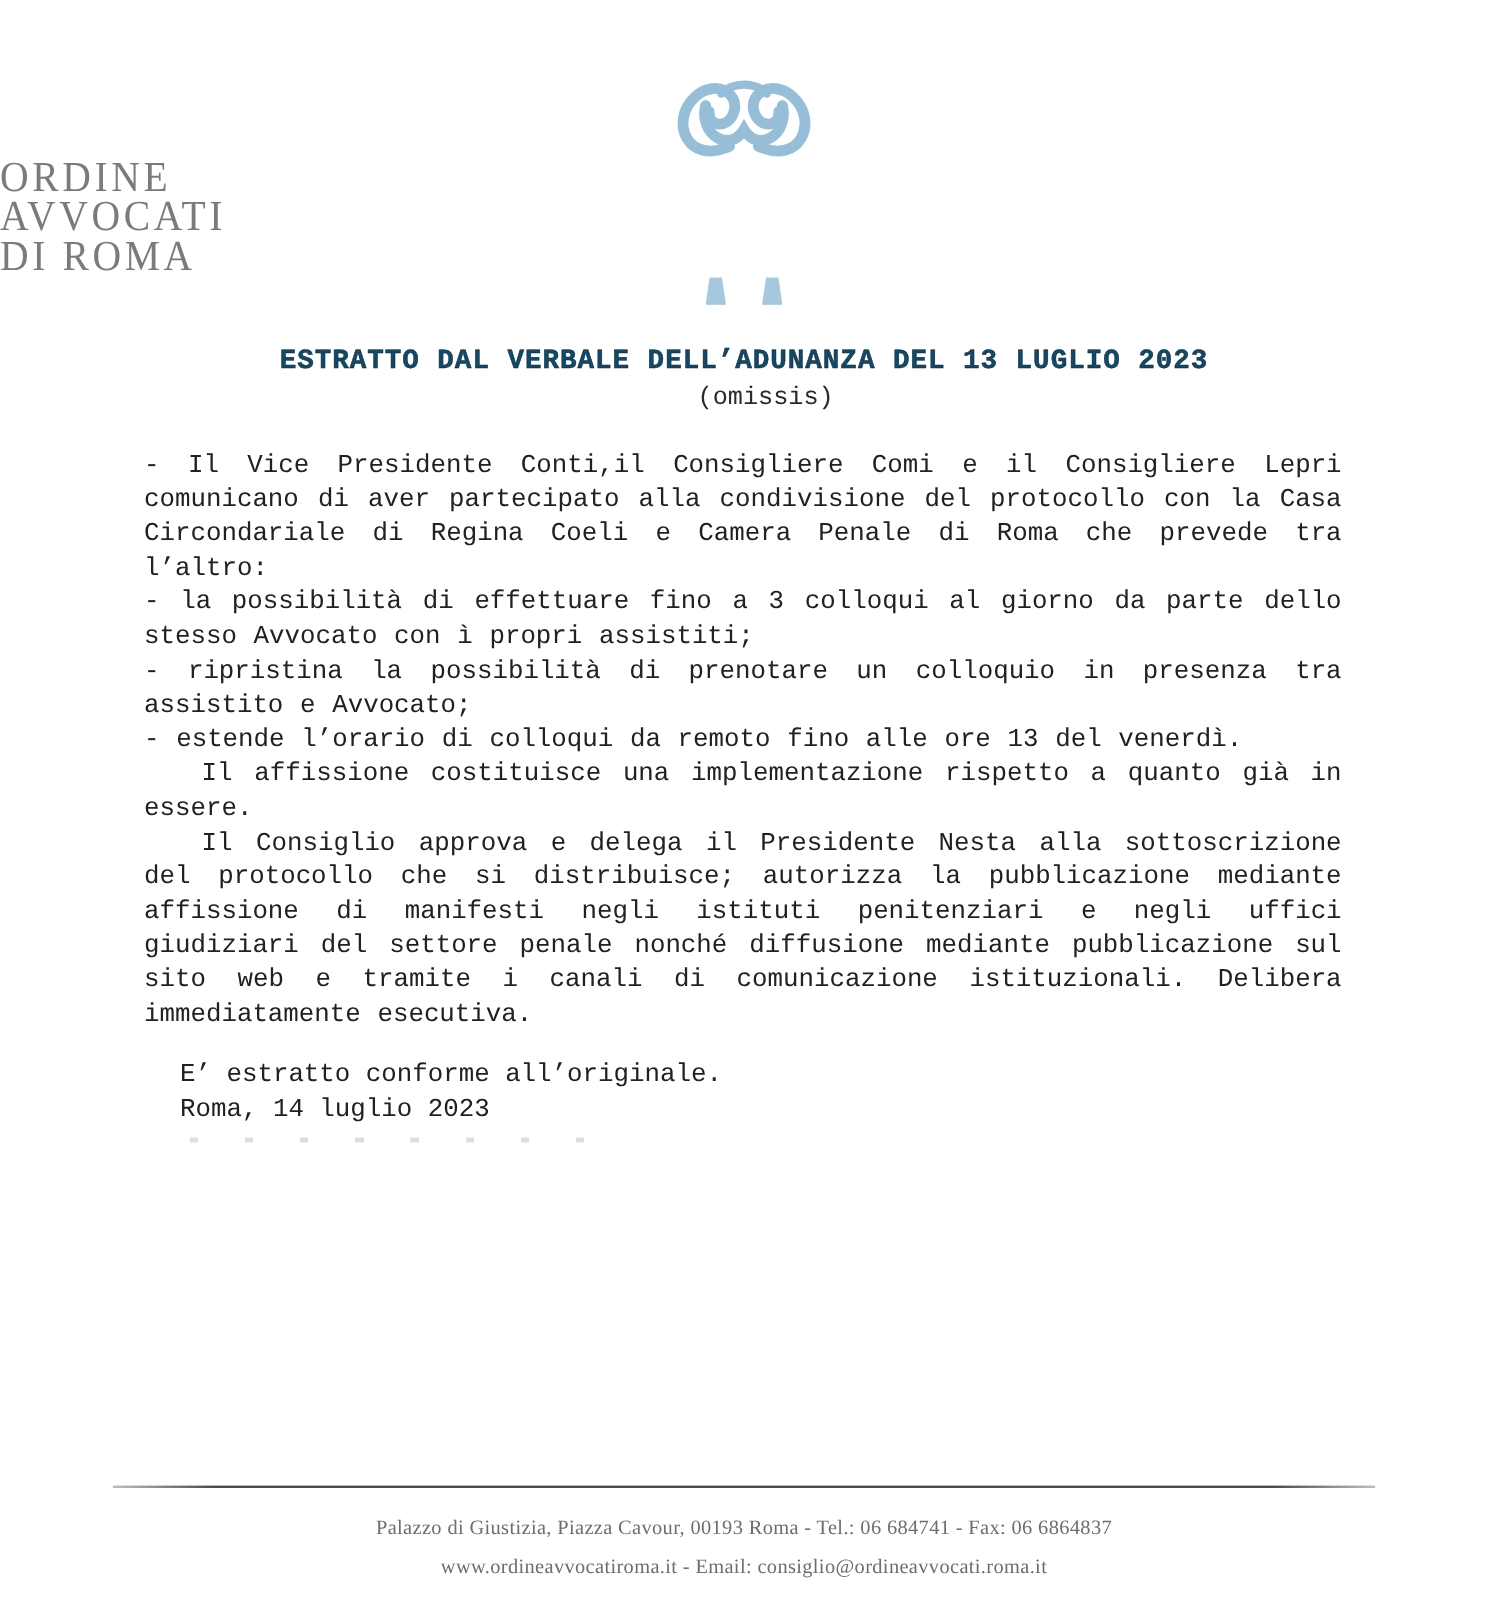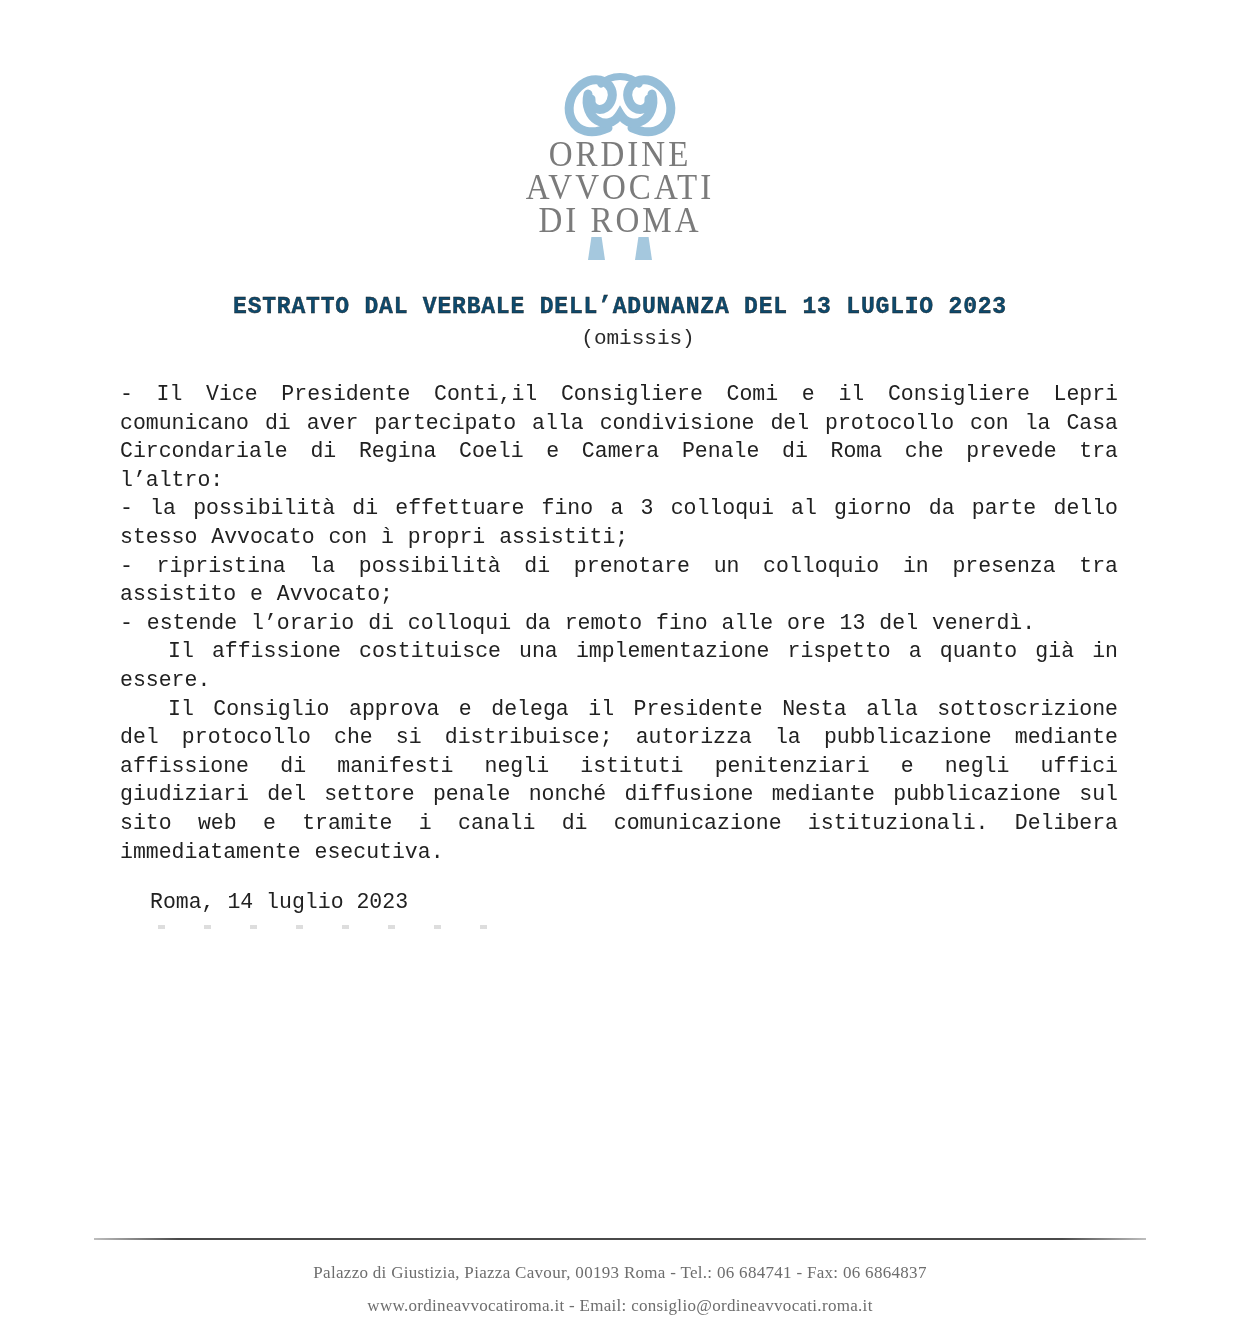--- a/index.html
+++ b/index.html
@@ -6,23 +6,21 @@
   .page{
     position:relative;
     width:1240px;height:1342px;
     background:#ffffff;
     overflow:hidden;
     font-family:"Liberation Mono","DejaVu Sans Mono",monospace;
     color:#222222;
   }
   
   .logo-block{
-    padding-top:42px;
-    text-align:center;
-    margin-top:24px;
+    padding-top:60px;
   }
   .logo-knot{display:block;margin:0 auto;}
   .logo-text{
     font-family:"Liberation Serif","DejaVu Serif",serif;
     color:#7b7b7b;
     line-height:0.92;
     letter-spacing:3px;
     font-size:33px;
     font-stretch:condensed;
     transform:scaleY(1.08);
@@ -142,20 +140,21 @@
   <div class="body-block">
     <p>- Il Vice Presidente Conti,il Consigliere Comi e il Consigliere Lepri comunicano di aver partecipato alla condivisione del protocollo con la Casa Circondariale di Regina Coeli e Camera Penale di Roma che prevede tra l’altro:</p>
     <p>- la possibilità di effettuare fino a 3 colloqui al giorno da parte dello stesso Avvocato con ì propri assistiti;</p>
     <p>- ripristina la possibilità di prenotare un colloquio in presenza tra assistito e Avvocato;</p>
     <p>- estende l’orario di colloqui da remoto fino alle ore 13 del venerdì.</p>
     <p class="indent">Il affissione costituisce una implementazione rispetto a quanto già in essere.</p>
     <p class="indent">Il Consiglio approva e delega il Presidente Nesta alla sottoscrizione del protocollo che si distribuisce; autorizza la pubblicazione mediante affissione di manifesti negli istituti penitenziari e negli uffici giudiziari del settore penale nonché diffusione mediante pubblicazione sul sito web e tramite i canali di comunicazione istituzionali. Delibera immediatamente esecutiva.</p>
   </div>
 
   <div class="closing-block">
+    <div>E’ estratto conforme all’originale.</div>
     <div>Roma, 14 luglio 2023</div>
     <div class="faded-artifact"></div>
   </div>
 
 
   <div class="footer">
     <div class="footer-rule"></div>
     <div class="footer-line">Palazzo di Giustizia, Piazza Cavour, 00193 Roma - Tel.: 06 684741 - Fax: 06 6864837</div>
     <div class="footer-line">www.ordineavvocatiroma.it - Email: consiglio@ordineavvocati.roma.it</div>
   </div>

